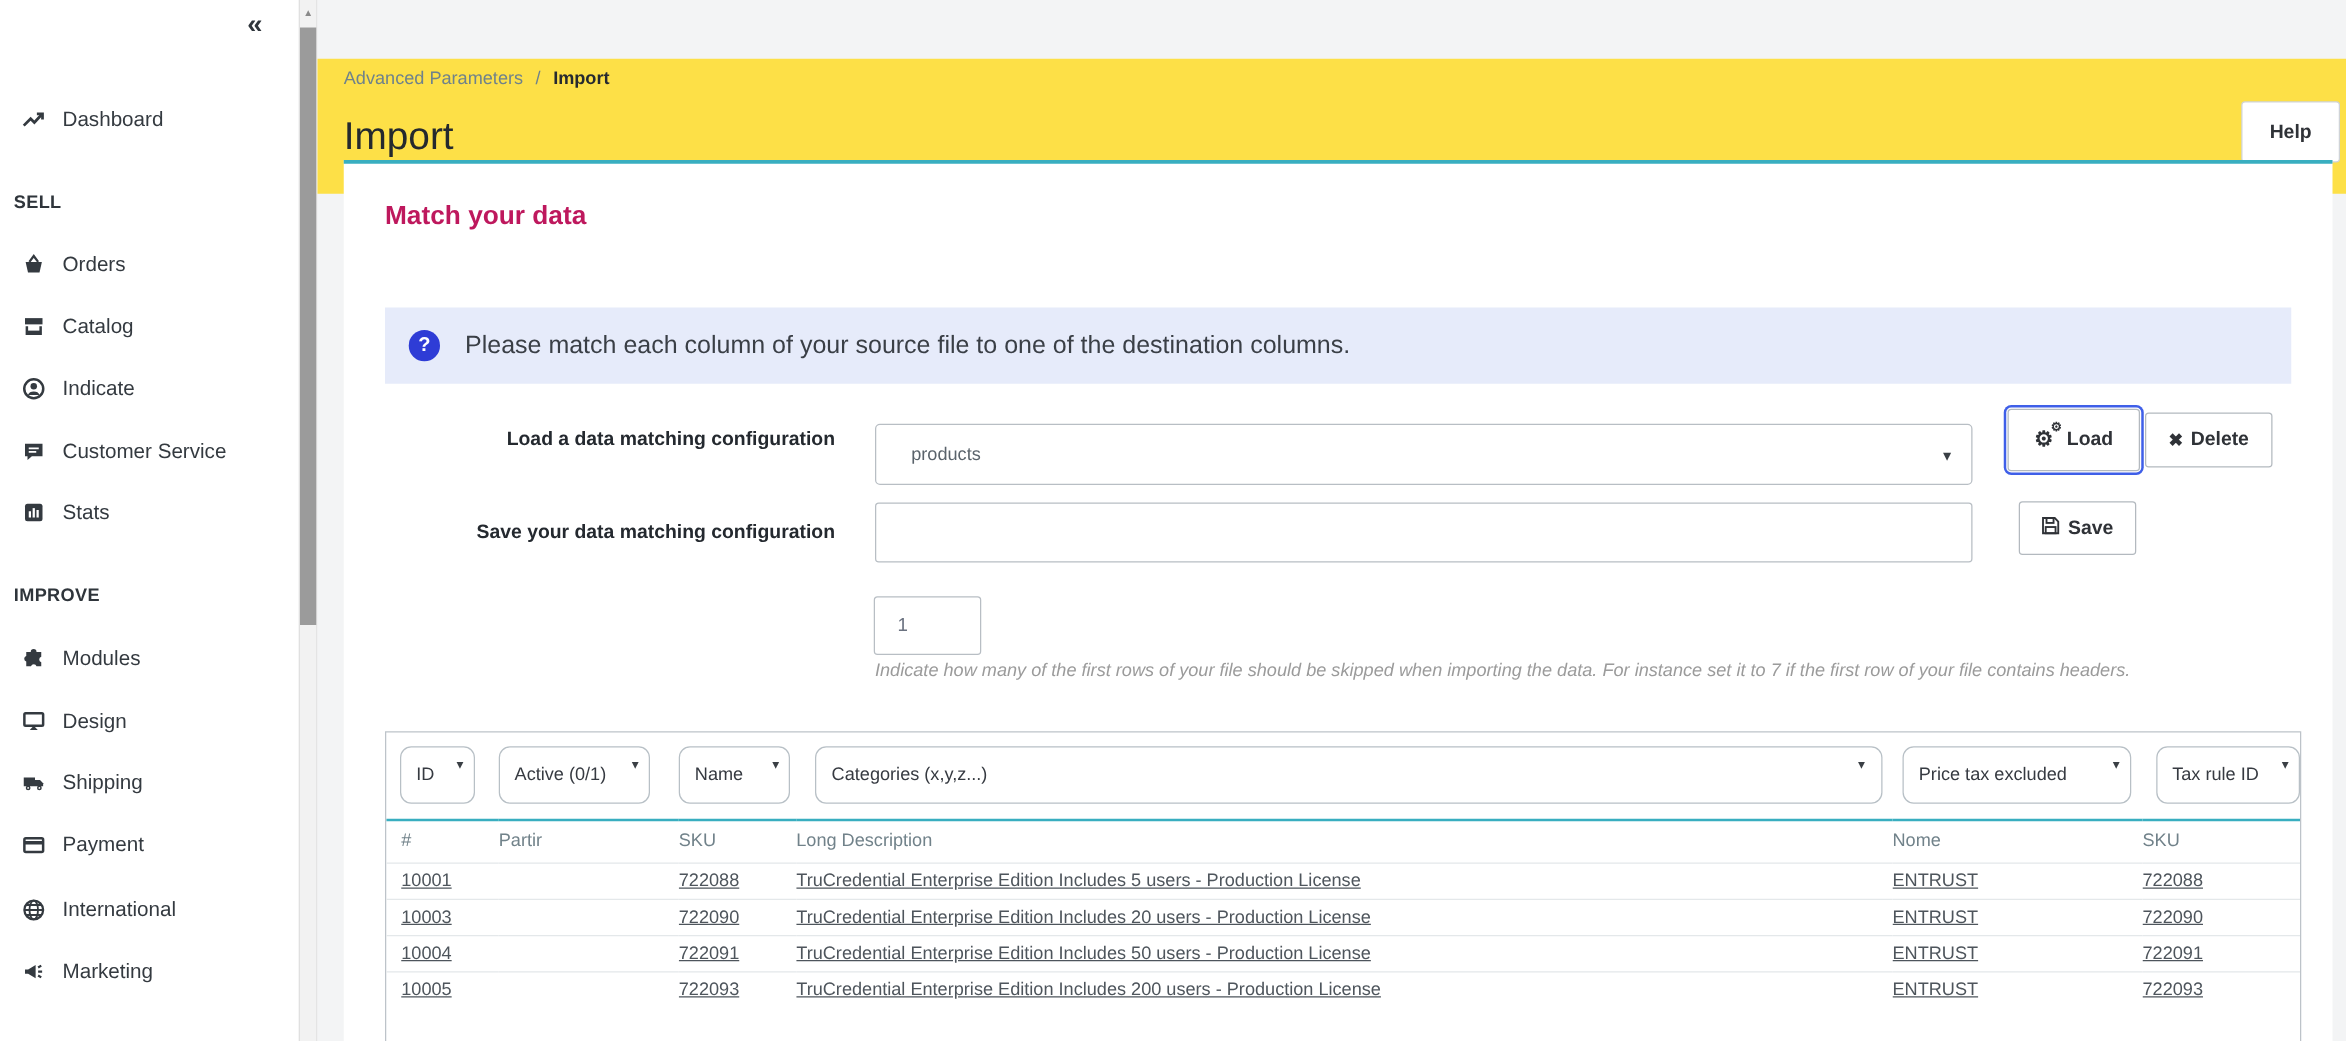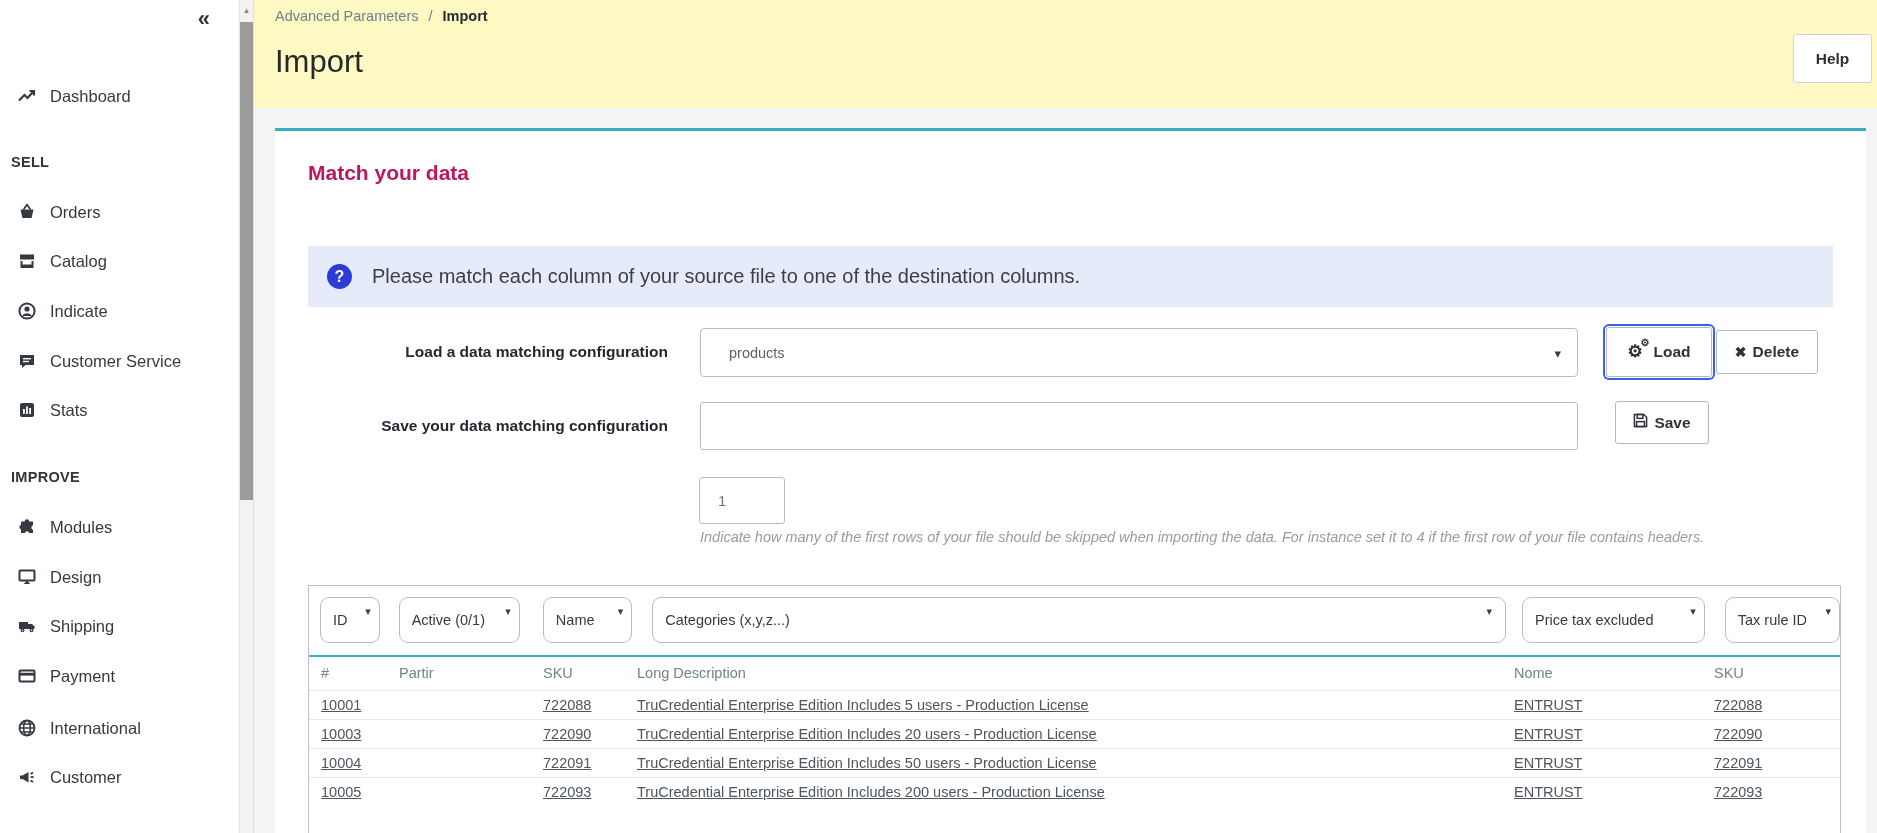--- a/index.html
+++ b/index.html
@@ -15,40 +15,40 @@
   .nav-section { position:absolute; left:11px; font-size:14.5px; font-weight:bold; color:#2f353b; letter-spacing:.3px; }
   .nicon svg { display:block; }
 
   
   .scrollstrip { position:absolute; left:239px; top:0; width:15px; height:833px; background:#f2f2f2; border-left:1px solid #e0e0e0; border-right:1px solid #e0e0e0; }
   .scroll-arrow { position:absolute; top:6px; left:0; width:100%; text-align:center; font-size:8px; color:#8a8a8a; }
   .scroll-thumb { position:absolute; top:22px; left:0; width:100%; height:478px; background:#9b9b9b; }
 
   
   .main { position:absolute; left:254px; top:0; right:0; bottom:0; background:#f3f4f5; }
-  .topbar { position:relative; height:108px; background:#fef9c3; }
+  .topbar { position:relative; height:108px; background:#fde047;margin-top:47px; }
   .breadcrumb { position:absolute; left:21px; top:8px; font-size:14.5px; }
   .bc-parent { color:#6f828b; cursor:pointer; }
   .bc-sep { color:#6f828b; margin:0 10px; }
   .bc-current { color:#262a30; font-weight:bold; }
   .page-title { position:absolute; left:21px; top:44px; font-size:31px; font-weight:normal; color:#24292e; }
   .btn { background:#fff; border:1px solid #b3b9bf; border-radius:3px; font-family:inherit; font-size:15.5px; font-weight:bold; color:#2f3237; display:inline-flex; align-items:center; justify-content:center; gap:6px; cursor:pointer; }
   .help-btn { position:absolute; right:5px; top:34px; width:79px; height:49px; border-color:#cfd3d7; }
 
   
   .card { position:absolute; left:21px; top:128px; width:1591px; height:705px; background:#fff; border-top:3px solid #39aec0; overflow:hidden; }
   .panel-title { position:absolute; left:33px; top:30px; font-size:21px; font-weight:bold; color:#be185d; }
   .alert { position:absolute; left:33px; top:115px; width:1525px; height:61px; background:#e6ebfa; display:flex; align-items:center; padding-left:19px; }
   .info-icon { width:25px; height:25px; border-radius:50%; background:#2e3cd6; color:#fff; font-weight:bold; font-size:16px; display:inline-flex; align-items:center; justify-content:center; flex:0 0 auto; }
   .alert-text { margin-left:20px; font-size:20px; color:#3a3f46; }
 
   .flabel { position:absolute; left:33px; width:360px; text-align:right; font-size:15.5px; font-weight:bold; color:#24292f; line-height:18px; }
   .l1 { top:212px; } .l2 { top:286px; } .l3 { top:361px; }
 
-  .fake-select { position:relative; background:#fff; border:1px solid #b8bec4; display:flex; align-items:center; cursor:pointer; }
+  .fake-select { position:relative; background:#fff; border:1px solid #b8bec4; display:flex; align-items:center; cursor:pointer;margin-top:11px; }
   .sel-load { position:absolute; left:425px; top:197px; width:878px; height:49px; border-radius:4px; padding-left:28px; font-size:14.5px; color:#5a636b; }
   .sel-load .caret { position:absolute; right:16px; top:50%; transform:translateY(-50%); font-size:13px; color:#3a3f45; }
 
   .load-btn { position:absolute; left:1331px; top:196px; width:106px; height:50px; box-shadow:0 0 0 1px #fff, 0 0 0 3px #3f5fe8; }
   .del-btn  { position:absolute; left:1441px; top:199px; width:102px; height:44px; }
   .save-btn { position:absolute; left:1340px; top:270px; width:94px; height:43px; }
   .x-glyph { font-size:14px; }
   .gear-wrap { position:relative; display:inline-block; width:20px; height:20px; }
   .gear-main { position:absolute; left:0; top:0; font-size:17px; line-height:20px; }
   .gear-small { position:absolute; right:-2px; top:-4px; font-size:10px; line-height:10px; }
@@ -193,21 +193,21 @@
       </span>
     <span class="nlabel">International</span>
   </div>
   <div class="nav-item" style="top:764px">
     <span class="nicon">
         <svg width="20" height="20" viewBox="0 0 20 20">
           <path d="M3 8.5 v3.5 h2.5 l6 3.5 V5 l-6 3.5 z" fill="#343a40"></path>
           <path d="M13.5 7 l2.5 -1.5 M13.5 10.2 h3.2 M13.5 13.4 l2.5 1.5" fill="none" stroke="#343a40" stroke-width="1.8"></path>
         </svg>
       </span>
-    <span class="nlabel">Customer</span>
+    <span class="nlabel">Marketing</span>
   </div>
 </aside>
 
 <div class="scrollstrip">
   <div class="scroll-arrow">▲</div>
   <div class="scroll-thumb"></div>
 </div>
 
 <main class="main">
   <div class="topbar">
@@ -248,21 +248,21 @@
     <button class="btn save-btn">
       <span><svg width="15" height="15" viewBox="0 0 16 16">
             <path d="M1.5 1.5 h10 l3 3 v10 h-13 z" fill="none" stroke="#2f3237" stroke-width="1.6"></path>
             <rect x="4.5" y="1.5" width="6" height="4.2" fill="none" stroke="#2f3237" stroke-width="1.6"></rect>
             <rect x="3.8" y="9.2" width="8.4" height="5.3" fill="none" stroke="#2f3237" stroke-width="1.6"></rect>
           </svg></span>
       <span>Save</span>
     </button>
 
     <input class="txt rows-input" value="1" style="">
-    <p class="help-text">Indicate how many of the first rows of your file should be skipped when importing the data. For instance set it to 4 if the first row of your file contains headers.</p>
+    <p class="help-text">Indicate how many of the first rows of your file should be skipped when importing the data. For instance set it to 7 if the first row of your file contains headers.</p>
 
     <div class="matcher">
       <div class="drops">
         <div class="dsel d0">
             <span>ID</span>
             <span class="caret">▾</span>
           </div>
         <div class="dsel d1">
             <span>Active (0/1)</span>
             <span class="caret">▾</span>

